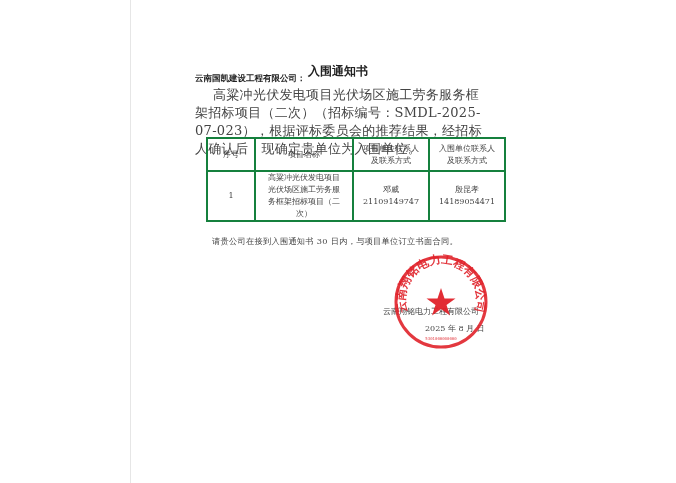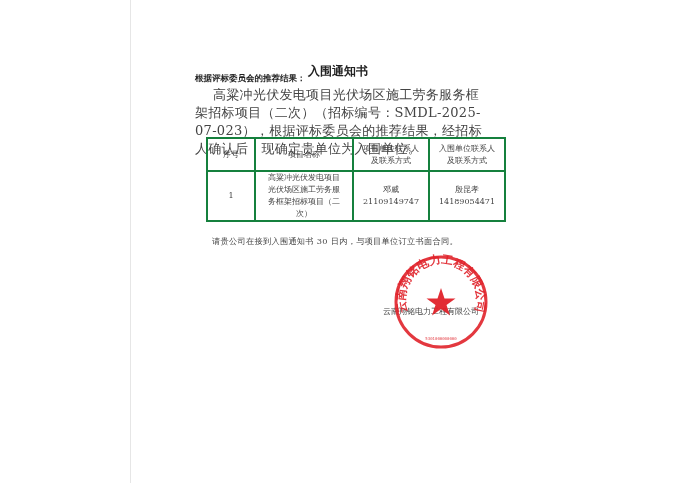--- a/index.html
+++ b/index.html
@@ -37,21 +37,21 @@
   }
   .signature .date { padding-left: 42px; }
   .stamp { position: absolute; left: 393px; top: 254px; width: 96px; height: 96px; }
 </style>
 </head>
 <body>
 
 <div class="page-edge"></div>
 
 <div class="title">入围通知书</div>
-<div class="addressee">根据评标委员会的推荐结果：</div>
+<div class="addressee">云南国凯建设工程有限公司：</div>
 <div class="body-text">高粱冲光伏发电项目光伏场区施工劳务服务框架招标项目（二次）（招标编号：SMDL-2025-07-023），根据评标委员会的推荐结果，经招标人确认后，现确定贵单位为入围单位。</div>
 
 <table class="award">
   <colgroup>
     <col style="width:48px">
       <col style="width:98px">
       <col style="width:60px">
       <col style="width:60px">
   </colgroup>
   <tbody>
@@ -73,20 +73,21 @@
       <div>14189054471</div>
     </td>
   </tr>
 </tbody>
   </table>
 
 <div class="notice">请贵公司在接到入围通知书 30 日内，与项目单位订立书面合同。</div>
 
 <div class="signature">
   <div>云南翔铭电力工程有限公司</div>
+  <div class="date">2025 年 8 月 日</div>
 </div>
 
 <svg class="stamp" viewBox="0 0 96 96">
   <defs>
     <path id="sealArc" d="M 16 62 A 36 36 0 1 1 80 62"></path>
   </defs>
   <circle cx="48" cy="48" r="45" fill="none" stroke="#e0222a" stroke-width="3" opacity="0.9"></circle>
   <text font-family="DejaVu Sans, sans-serif" font-size="11.5" font-weight="bold" fill="#e0222a" opacity="0.9">
     <textPath href="#sealArc" startOffset="50%" text-anchor="middle">云南翔铭电力工程有限公司</textPath>
   </text>

